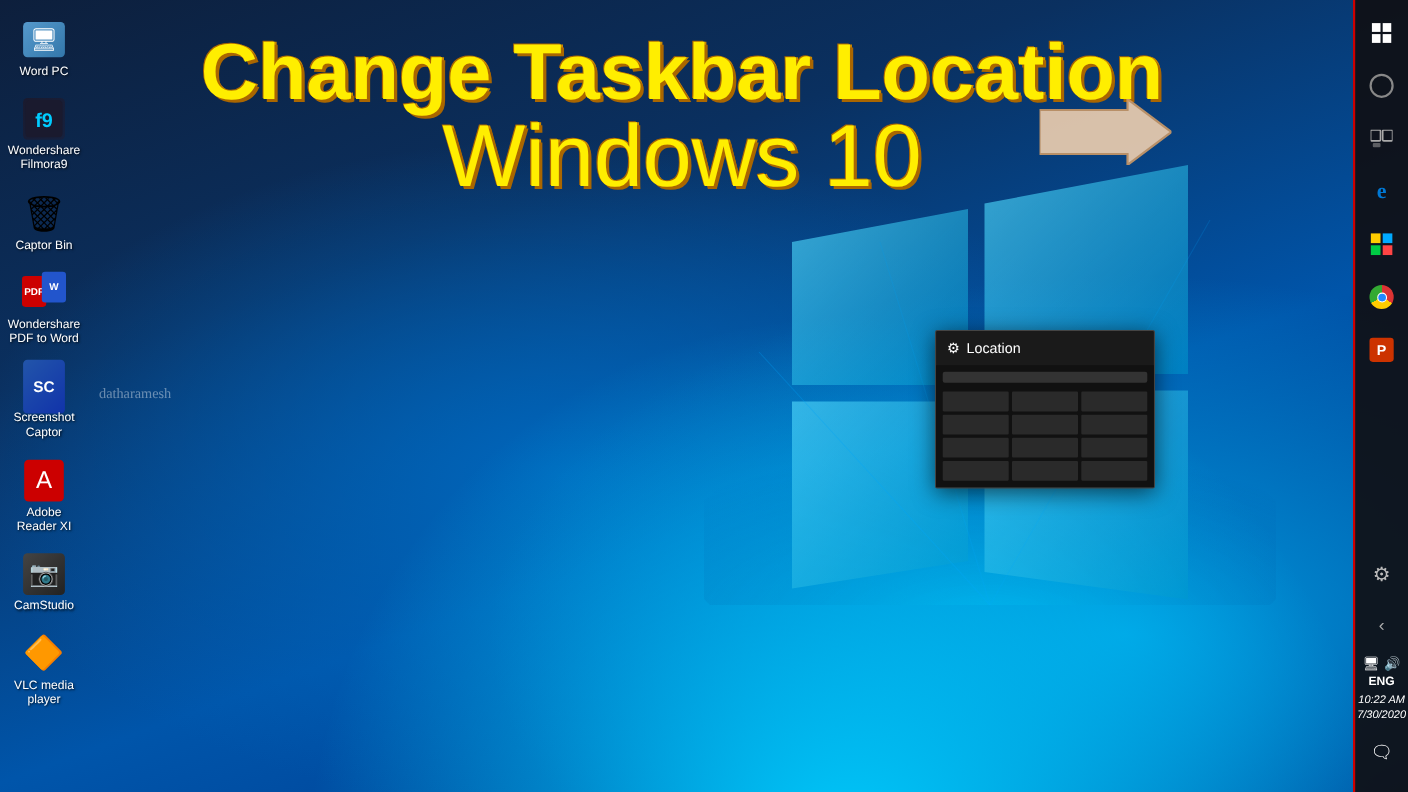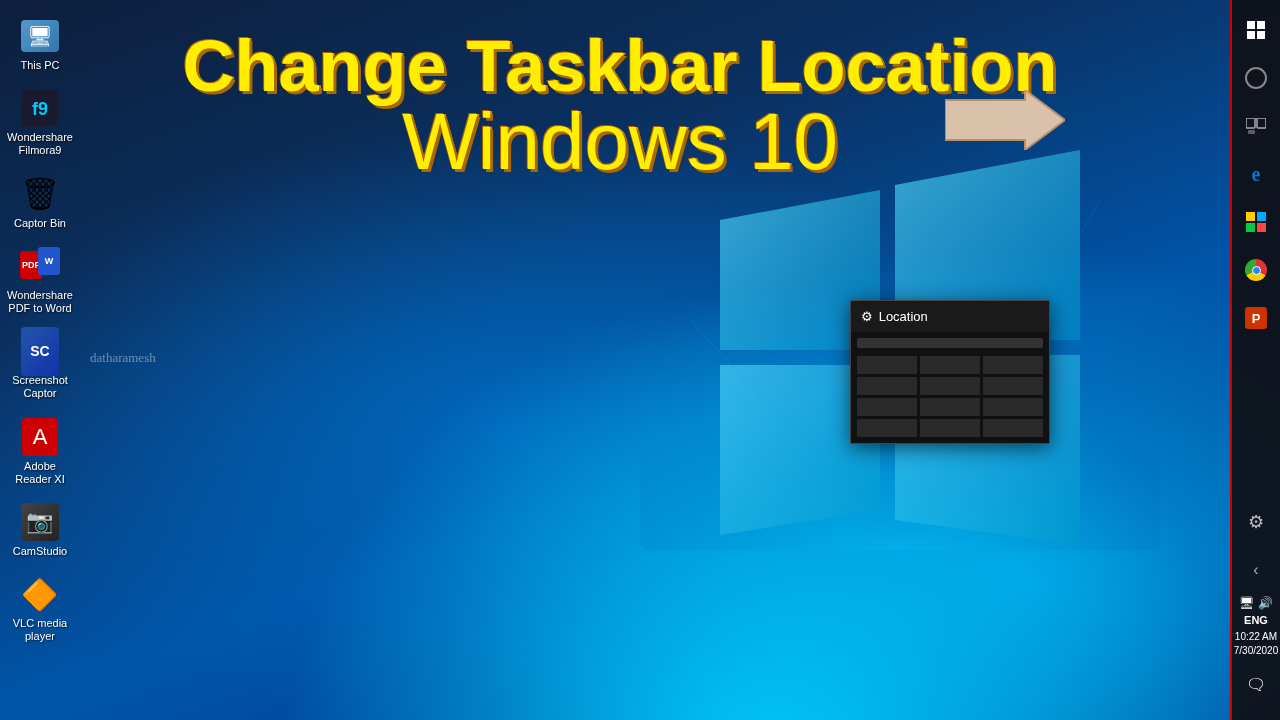--- a/index.html
+++ b/index.html
@@ -193,20 +193,21 @@
       align-items: center;
       gap: 4px;
       padding-bottom: 6px;
     }
 
     .taskbar-time {
       color: #fff;
       font-size: 10px;
       text-align: center;
       line-height: 1.4;
+      font-style: italic;
     }
     .taskbar-lang {
       color: #fff;
       font-size: 11px;
       font-weight: bold;
       text-align: center;
     }
 
     .taskbar-sys-icons {
       display: flex;
@@ -313,21 +314,21 @@
 </svg>
 
 <div id="watermark">datharamesh</div>
 
 <div id="desktop-icons">
 
   <div class="desktop-icon">
     <div class="icon-img">
       <div class="icon-this-pc">🖥</div>
     </div>
-    <div class="icon-label">This PC</div>
+    <div class="icon-label">Word PC</div>
   </div>
 
   <div class="desktop-icon">
     <div class="icon-img">
       <div class="icon-filmora">
         <svg width="34" height="34" viewBox="0 0 34 34">
             <rect width="34" height="34" rx="4" fill="#1a1a2e"></rect>
         <text x="17" y="24" text-anchor="middle" font-size="18" fill="#00ccff" font-weight="bold">f9</text>
           </svg>
       </div>

